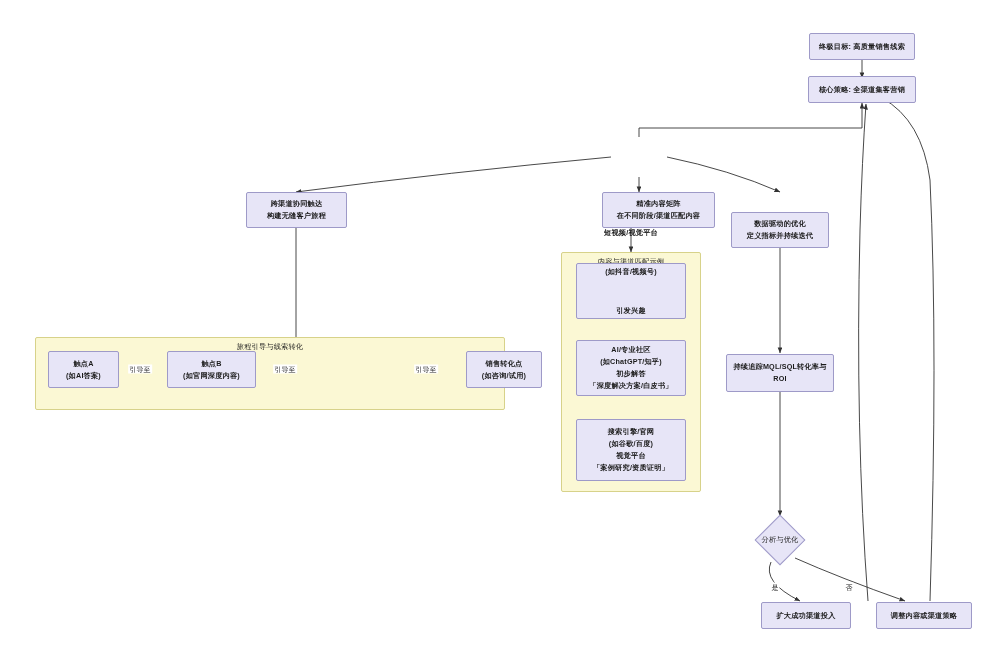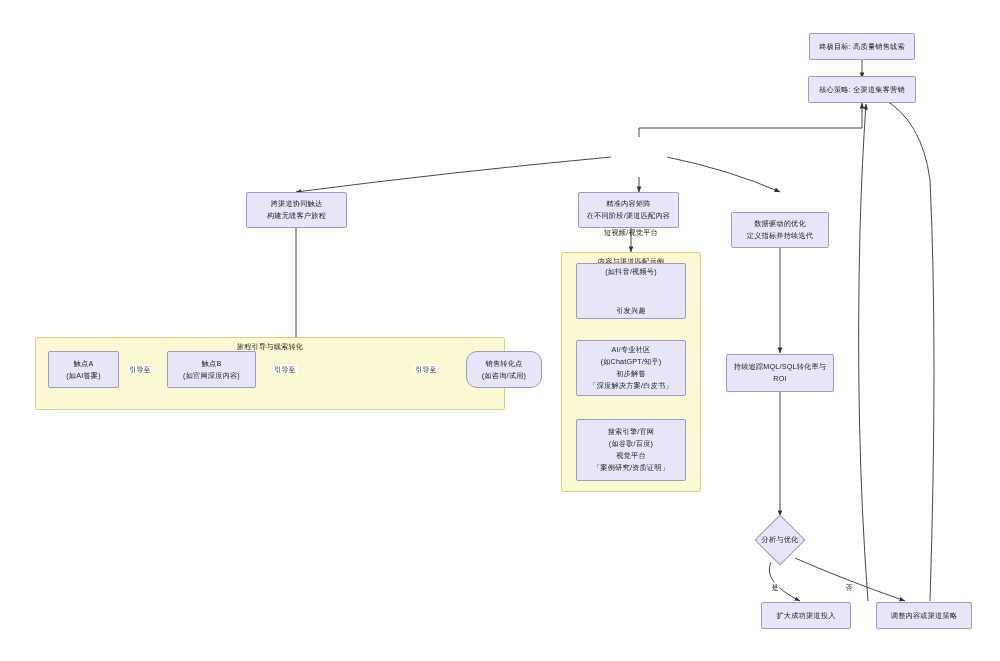--- a/index.html
+++ b/index.html
@@ -37,20 +37,21 @@
     display: flex;
     flex-direction: column;
     align-items: center;
     justify-content: center;
     text-align: center;
     color: #1b1b1b;
     font-size: 7.2px;
     line-height: 12px;
     letter-spacing: 0.2px;
     padding: 2px 4px;
+    font-weight: bold;
   }
   .node .ln { display: block; white-space: nowrap; }
 
   
   .diamond {
     position: absolute;
     box-sizing: border-box;
     display: flex;
     align-items: center;
     justify-content: center;
@@ -166,42 +167,42 @@
   <div class="node" style="left:808px; top:76px; width:108px; height:27px;">
     <span class="ln">核心策略: 全渠道集客营销</span>
   </div>
 
 
   <div class="node" style="left:246px; top:192px; width:101px; height:36px;">
     <span class="ln">跨渠道协同触达</span>
     <span class="ln">构建无缝客户旅程</span>
   </div>
 
-  <div class="node" style="left:578px; top:192px; width:101px; height:36px;">
+  <div class="node" style="left:602px; top:192px; width:113px; height:36px;">
     <span class="ln">精准内容矩阵</span>
     <span class="ln">在不同阶段/渠道匹配内容</span>
   </div>
 
   <div class="node" style="left:731px; top:192px; width:98px; height:36px;margin-top:20px;">
     <span class="ln">数据驱动的优化</span>
     <span class="ln">定义指标并持续迭代</span>
   </div>
 
   <div class="node" style="left:48px; top:351px; width:71px; height:37px;">
     <span class="ln">触点A</span>
     <span class="ln">(如AI答案)</span>
   </div>
 
   <div class="node" style="left:167px; top:351px; width:89px; height:37px;">
     <span class="ln">触点B</span>
     <span class="ln">(如官网深度内容)</span>
   </div>
 
 
-  <div class="node" style="left:466px; top:351px; width:76px; height:37px;border-radius:11px;">
+  <div class="node" style="left:466px; top:351px; width:76px; height:37px;">
     <span class="ln">销售转化点</span>
     <span class="ln">(如咨询/试用)</span>
   </div>
 
   <div class="node" style="left:576px; top:263px; width:110px; height:56px;gap:27px;">
     <span class="ln">短视频/视觉平台</span>
     <span class="ln">(如抖音/视频号)</span>
     <span class="ln">引发兴趣</span>
     <span class="ln">「痛点场景/专家观点」</span>
   </div>

